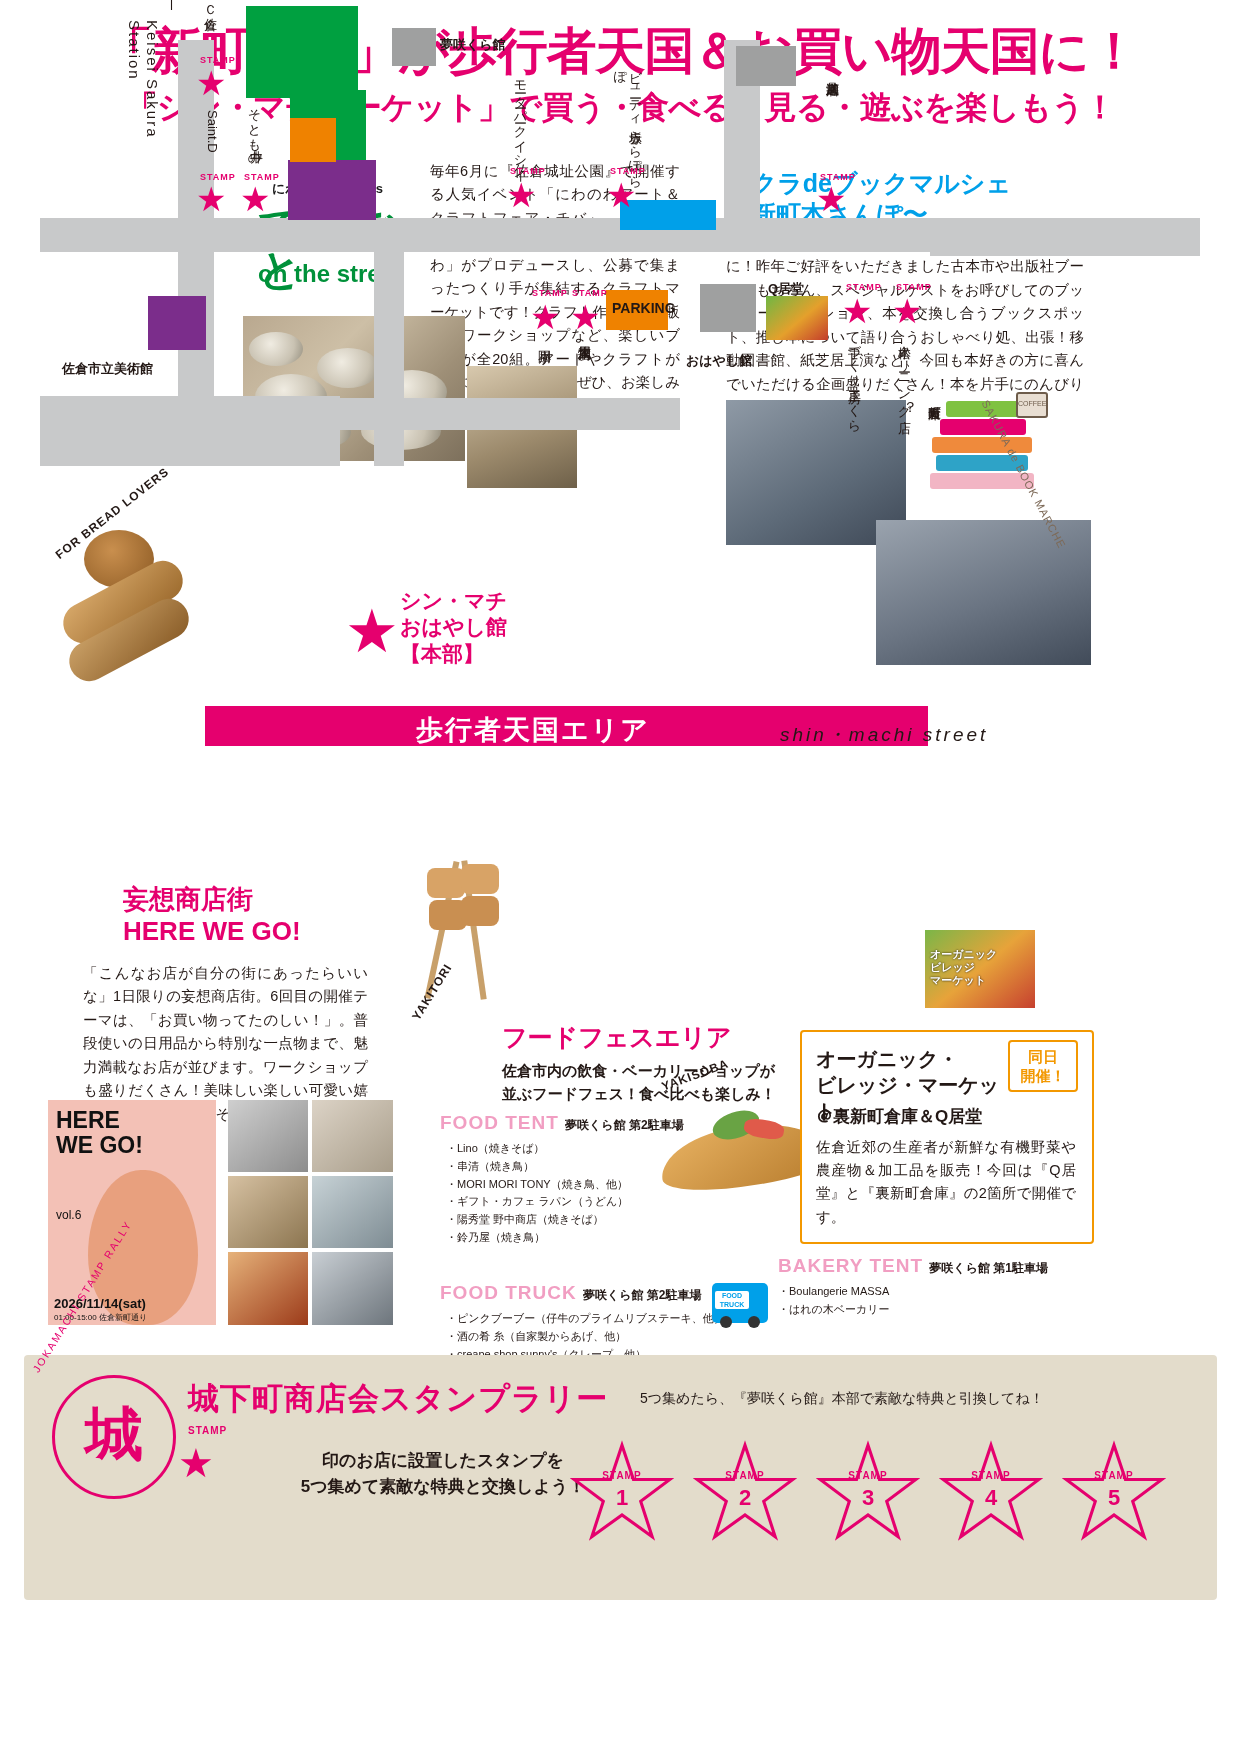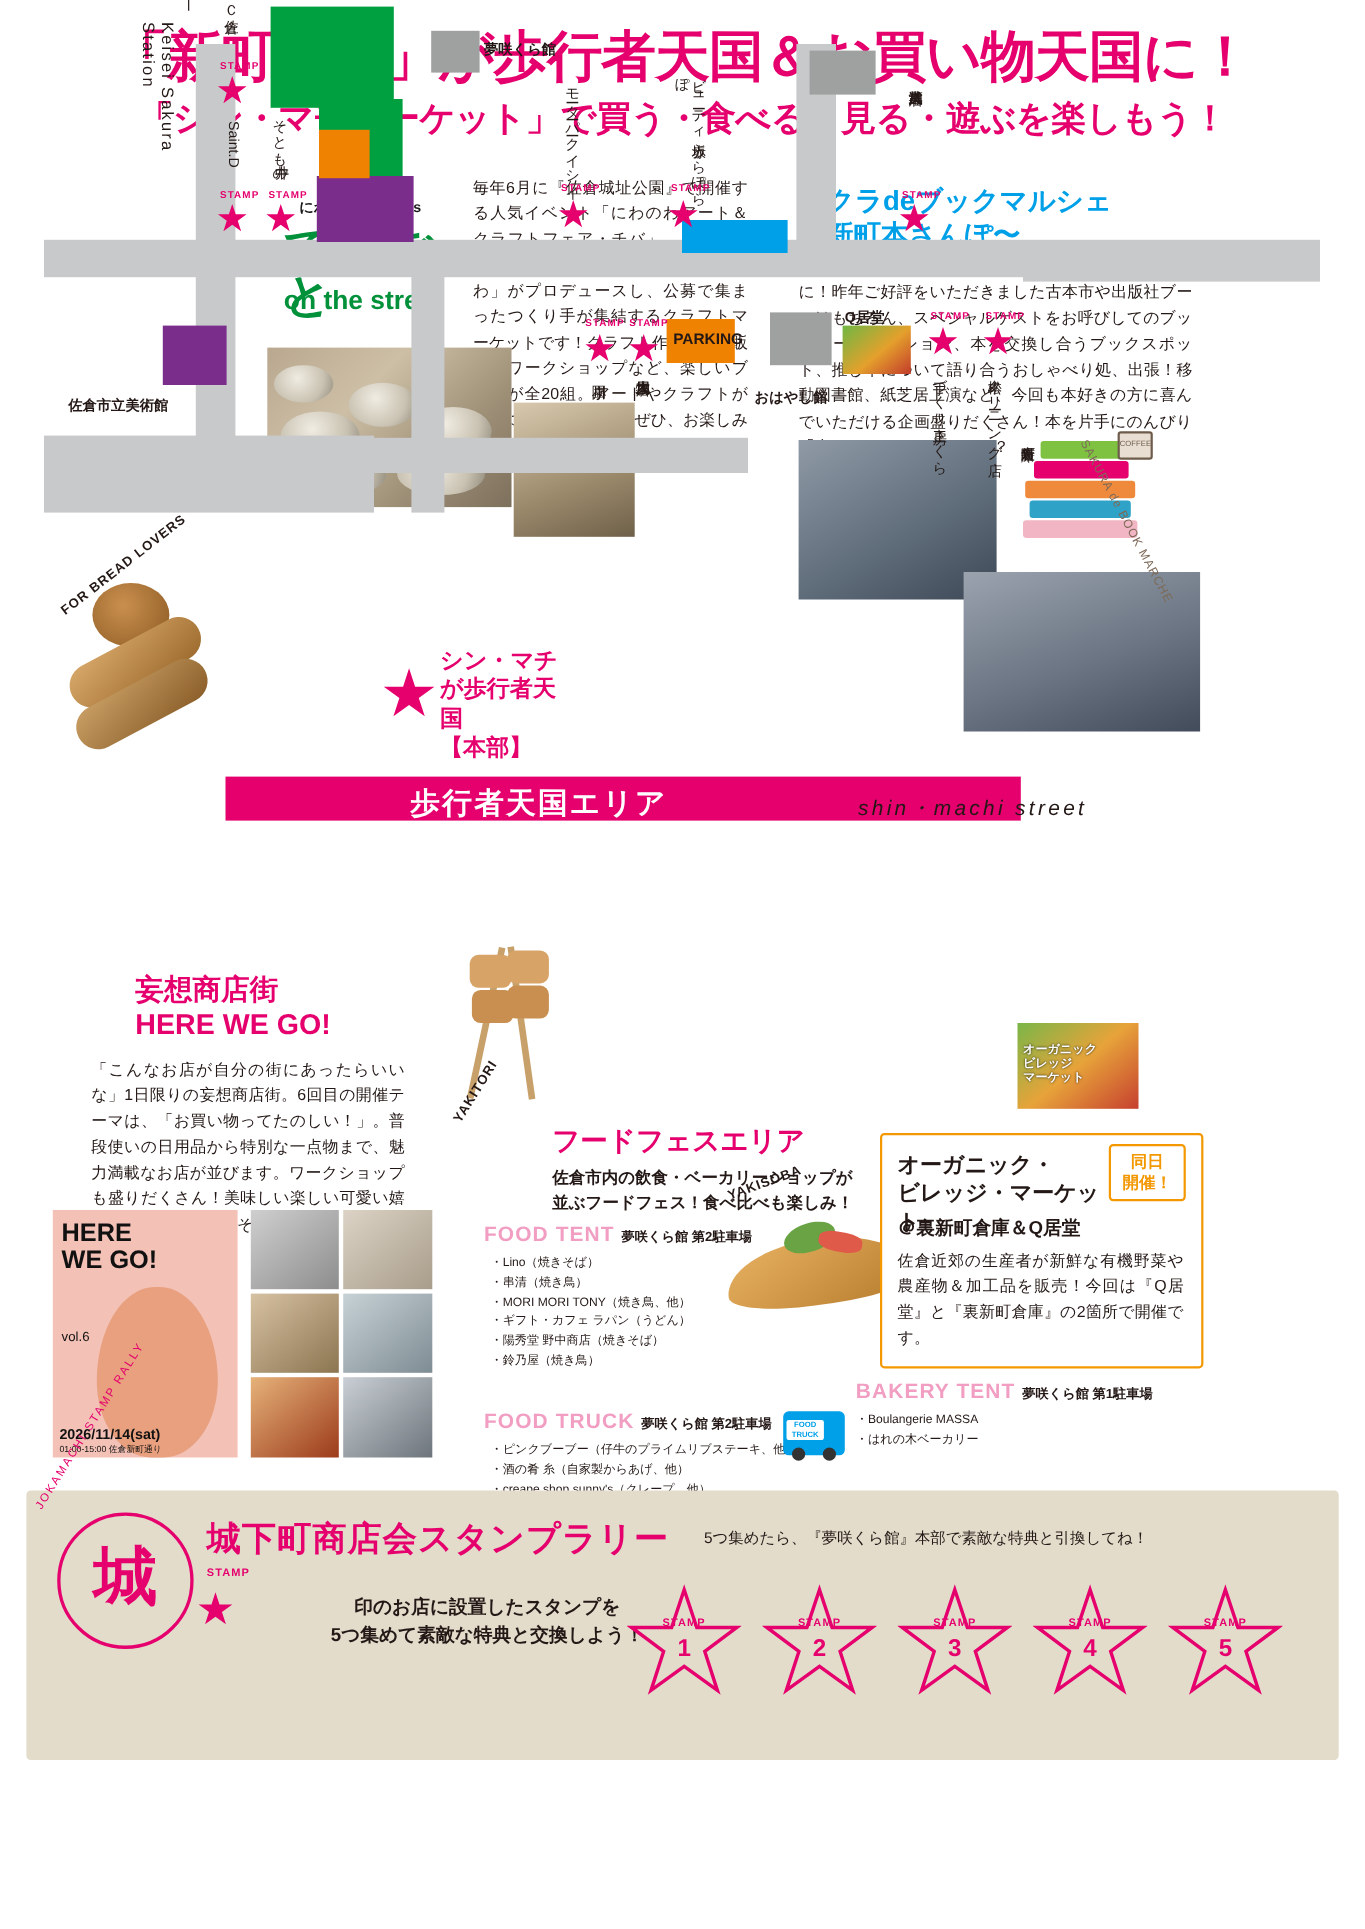--- a/index.html
+++ b/index.html
@@ -43,21 +43,21 @@
   #photo-book2{left:876px;top:520px;width:215px;height:145px;background:linear-gradient(160deg,#9aa3ae,#6b7583 55%,#414b59);}
   #book-stack{left:930px;top:395px;width:110px;height:115px;}
   #book-stack .bk{position:absolute;left:0;border-radius:3px;}
   #book-badge-text{left:990px;top:398px;width:130px;font-size:11px;color:#7d6a58;letter-spacing:1px;transform:rotate(62deg);transform-origin:left top;white-space:nowrap;}
   #coffee-cup{left:1016px;top:392px;width:28px;height:22px;background:#e8ded2;border:2px solid #6d5c4b;border-radius:3px;font-size:7px;text-align:center;color:#6d5c4b;line-height:20px;}
   
   #map{left:0;top:480px;width:1241px;height:830px;}
   .road-gray{position:absolute;background:#c8c9ca;}
   .blk{position:absolute;}
   #pedestrian-bar{position:absolute;left:205px;top:706px;width:723px;height:40px;background:#e5006e;}
-  #pedestrian-label{position:absolute;left:330px;top:712px;width:320px;text-align:center;font-size:27px;font-weight:bold;color:#ffffff;letter-spacing:2px;}
+  #pedestrian-label{position:absolute;left:330px;top:712px;width:320px;text-align:right;font-size:27px;font-weight:bold;color:#ffffff;letter-spacing:2px;}
   #shinmachi-street-label{position:absolute;left:780px;top:722px;width:270px;font-size:19px;color:#231815;letter-spacing:3px;font-style:italic;}
   .star{color:#e5006e;font-size:34px;line-height:1;}
   .stamp-word{font-size:9px;color:#e5006e;letter-spacing:1px;font-weight:bold;}
   .vlabel{writing-mode:vertical-rl;font-size:13px;line-height:1.15;color:#231815;}
   
   #hq-star{left:345px;top:596px;font-size:60px;color:#e5006e;}
   #hq-label{left:400px;top:588px;width:120px;font-size:21px;font-weight:bold;color:#e5006e;line-height:1.25;}
   
   #mousou-title{left:83px;top:884px;width:290px;font-size:26px;color:#e5006e;line-height:1.22;}
   #mousou-text{left:83px;top:962px;width:285px;}
@@ -170,21 +170,21 @@
 
   <div id="pedestrian-bar"></div>
   <div id="pedestrian-label">歩行者天国エリア</div>
   <div id="shinmachi-street-label">shin・machi street</div>
 
   <div class="abs" style="left:165px;top:-15px;font-size:26px;color:#231815;">↑</div>
   <div class="abs vlabel" style="left:126px;top:20px;height:150px;font-size:15px;letter-spacing:2px;">Keisei Sakura Station</div>
 
   <div id="hq-star" class="abs">★</div>
   <div id="hq-label" class="abs" style="white-space:pre-line;">シン・マチ
-が歩行者天国
+おはやし館
 【本部】</div>
 
   <div class="maplab" style="left:440px;top:36px;">夢咲くら館</div>
   <div class="maplab" style="left:686px;top:352px;">おはやし館</div>
   <div class="maplab" style="left:62px;top:360px;">佐倉市立美術館</div>
   <div class="abs" style="left:612px;top:300px;font-size:14px;font-weight:bold;color:#231815;">PARKING</div>
 
   <div class="abs vlabel" style="left:202px;top:-18px;height:70px;">ＹＣ佐倉</div>
   <div class="abs stamp-word" style="left:200px;top:55px;">STAMP</div>
   <div class="abs star" style="left:196px;top:66px;">★</div>

